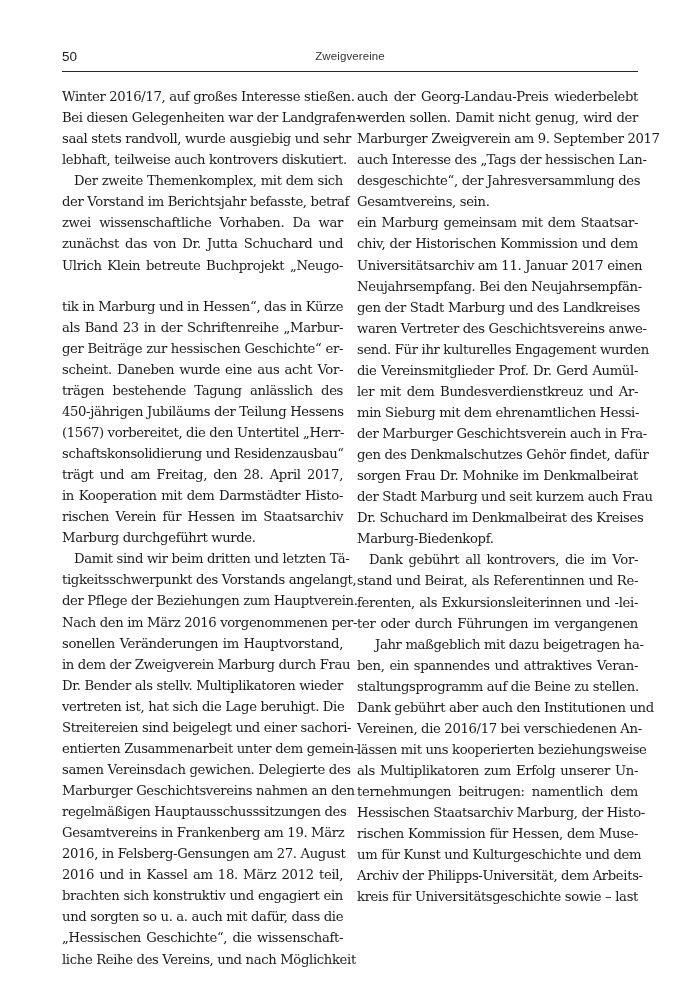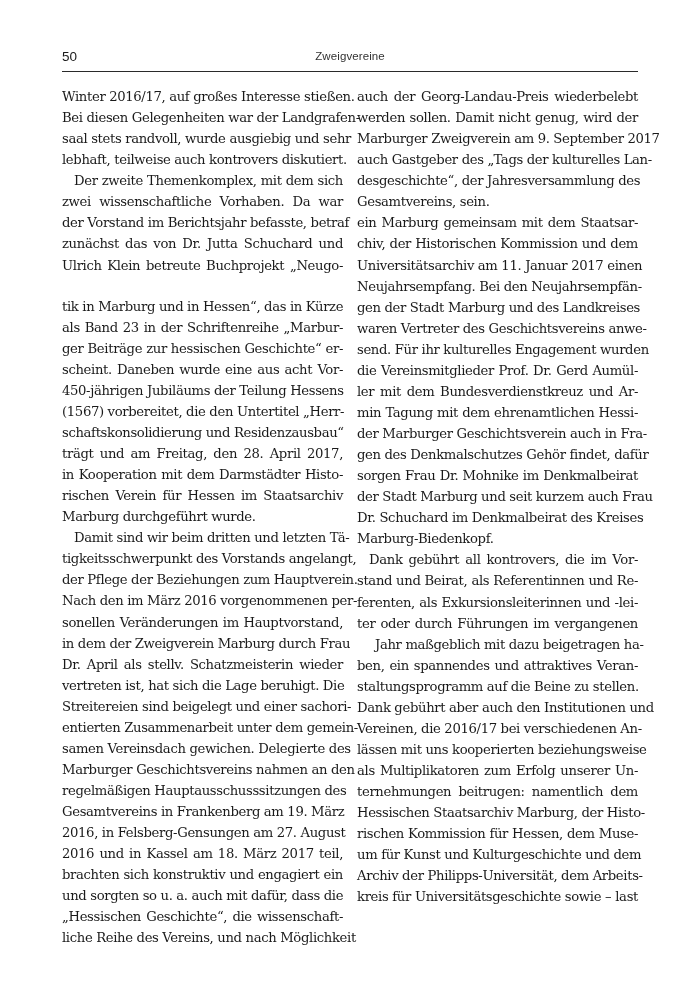--- a/index.html
+++ b/index.html
@@ -30,73 +30,74 @@
     <div class="running-head">Zweigvereine</div>
   </div>
   <div class="header-rule"></div>
 
   <div class="column col-left">
       <span class="line" style="height: 21.0732px; line-height: 21.0732px;">Winter 2016/17, auf großes Interesse stießen.</span>
       <span class="line" style="height: 21.0732px; line-height: 21.0732px;">Bei diesen Gelegenheiten war der Landgrafen-</span>
       <span class="line" style="height: 21.0732px; line-height: 21.0732px;">saal stets randvoll, wurde ausgiebig und sehr</span>
       <span class="line last" style="height: 21.0732px; line-height: 21.0732px;">lebhaft, teilweise auch kontrovers diskutiert.</span>
       <span class="line indent" style="height: 21.0732px; line-height: 21.0732px;">Der zweite Themenkomplex, mit dem sich</span>
+      <span class="line" style="height: 21.0732px; line-height: 21.0732px;">der Vorstand im Berichtsjahr befasste, betraf</span>
       <span class="line" style="height: 21.0732px; line-height: 21.0732px;">zwei wissenschaftliche Vorhaben. Da war</span>
-      <span class="line" style="height: 21.0732px; line-height: 21.0732px;">der Vorstand im Berichtsjahr befasste, betraf</span>
       <span class="line" style="height: 21.0732px; line-height: 21.0732px;">zunächst das von Dr. Jutta Schuchard und</span>
       <span class="line" style="height: 21.0732px; line-height: 21.0732px;">Ulrich Klein betreute Buchprojekt „Neugo-</span>
       <span class="line" style="height: 21.0732px; line-height: 21.0732px; margin-top: 20px;">tik in Marburg und in Hessen“, das in Kürze</span>
       <span class="line" style="height: 21.0732px; line-height: 21.0732px;">als Band 23 in der Schriftenreihe „Marbur-</span>
       <span class="line" style="height: 21.0732px; line-height: 21.0732px;">ger Beiträge zur hessischen Geschichte“ er-</span>
       <span class="line" style="height: 21.0732px; line-height: 21.0732px;">scheint. Daneben wurde eine aus acht Vor-</span>
+      <span class="line" style="height: 21.0732px; line-height: 21.0732px;">trägen bestehende Tagung anlässlich des</span>
       <span class="line" style="height: 21.0732px; line-height: 21.0732px;">450-jährigen Jubiläums der Teilung Hessens</span>
       <span class="line" style="height: 21.0732px; line-height: 21.0732px;">(1567) vorbereitet, die den Untertitel „Herr-</span>
       <span class="line" style="height: 21.0732px; line-height: 21.0732px;">schaftskonsolidierung und Residenzausbau“</span>
       <span class="line" style="height: 21.0732px; line-height: 21.0732px;">trägt und am Freitag, den 28. April 2017,</span>
       <span class="line" style="height: 21.0732px; line-height: 21.0732px;">in Kooperation mit dem Darmstädter Histo-</span>
       <span class="line" style="height: 21.0732px; line-height: 21.0732px;">rischen Verein für Hessen im Staatsarchiv</span>
       <span class="line last" style="height: 21.0732px; line-height: 21.0732px;">Marburg durchgeführt wurde.</span>
       <span class="line indent" style="height: 21.0732px; line-height: 21.0732px;">Damit sind wir beim dritten und letzten Tä-</span>
       <span class="line" style="height: 21.0732px; line-height: 21.0732px;">tigkeitsschwerpunkt des Vorstands angelangt,</span>
       <span class="line" style="height: 21.0732px; line-height: 21.0732px;">der Pflege der Beziehungen zum Hauptverein.</span>
       <span class="line" style="height: 21.0732px; line-height: 21.0732px;">Nach den im März 2016 vorgenommenen per-</span>
       <span class="line" style="height: 21.0732px; line-height: 21.0732px;">sonellen Veränderungen im Hauptvorstand,</span>
       <span class="line" style="height: 21.0732px; line-height: 21.0732px;">in dem der Zweigverein Marburg durch Frau</span>
-      <span class="line" style="height: 21.0732px; line-height: 21.0732px;">Dr. April als stellv. Schatzmeisterin wieder</span>
+      <span class="line" style="height: 21.0732px; line-height: 21.0732px;">Dr. Bender als stellv. Multiplikatoren wieder</span>
       <span class="line" style="height: 21.0732px; line-height: 21.0732px;">vertreten ist, hat sich die Lage beruhigt. Die</span>
       <span class="line" style="height: 21.0732px; line-height: 21.0732px;">Streitereien sind beigelegt und einer sachori-</span>
       <span class="line" style="height: 21.0732px; line-height: 21.0732px;">entierten Zusammenarbeit unter dem gemein-</span>
       <span class="line" style="height: 21.0732px; line-height: 21.0732px;">samen Vereinsdach gewichen. Delegierte des</span>
       <span class="line" style="height: 21.0732px; line-height: 21.0732px;">Marburger Geschichtsvereins nahmen an den</span>
       <span class="line" style="height: 21.0732px; line-height: 21.0732px;">regelmäßigen Hauptausschusssitzungen des</span>
       <span class="line" style="height: 21.0732px; line-height: 21.0732px;">Gesamtvereins in Frankenberg am 19. März</span>
       <span class="line" style="height: 21.0732px; line-height: 21.0732px;">2016, in Felsberg-Gensungen am 27. August</span>
-      <span class="line" style="height: 21.0732px; line-height: 21.0732px;">2016 und in Kassel am 18. März 2017 teil,</span>
+      <span class="line" style="height: 21.0732px; line-height: 21.0732px;">2016 und in Kassel am 18. März 2012 teil,</span>
       <span class="line" style="height: 21.0732px; line-height: 21.0732px;">brachten sich konstruktiv und engagiert ein</span>
       <span class="line" style="height: 21.0732px; line-height: 21.0732px;">und sorgten so u. a. auch mit dafür, dass die</span>
       <span class="line" style="height: 21.0732px; line-height: 21.0732px;">„Hessischen Geschichte“, die wissenschaft-</span>
       <span class="line" style="height: 21.0732px; line-height: 21.0732px;">liche Reihe des Vereins, und nach Möglichkeit</span>
     </div>
   <div class="column col-right">
       <span class="line" style="height: 21.0732px; line-height: 21.0732px;">auch der Georg-Landau-Preis wiederbelebt</span>
       <span class="line" style="height: 21.0732px; line-height: 21.0732px;">werden sollen. Damit nicht genug, wird der</span>
       <span class="line" style="height: 21.0732px; line-height: 21.0732px;">Marburger Zweigverein am 9. September 2017</span>
-      <span class="line" style="height: 21.0732px; line-height: 21.0732px;">auch Gastgeber des „Tags der kulturelles Lan-</span>
+      <span class="line" style="height: 21.0732px; line-height: 21.0732px;">auch Interesse des „Tags der hessischen Lan-</span>
       <span class="line" style="height: 21.0732px; line-height: 21.0732px;">desgeschichte“, der Jahresversammlung des</span>
       <span class="line last" style="height: 21.0732px; line-height: 21.0732px;">Gesamtvereins, sein.</span>
       <span class="line" style="height: 21.0732px; line-height: 21.0732px;">ein Marburg gemeinsam mit dem Staatsar-</span>
       <span class="line" style="height: 21.0732px; line-height: 21.0732px;">chiv, der Historischen Kommission und dem</span>
       <span class="line" style="height: 21.0732px; line-height: 21.0732px;">Universitätsarchiv am 11. Januar 2017 einen</span>
       <span class="line" style="height: 21.0732px; line-height: 21.0732px;">Neujahrsempfang. Bei den Neujahrsempfän-</span>
       <span class="line" style="height: 21.0732px; line-height: 21.0732px;">gen der Stadt Marburg und des Landkreises</span>
       <span class="line" style="height: 21.0732px; line-height: 21.0732px;">waren Vertreter des Geschichtsvereins anwe-</span>
       <span class="line" style="height: 21.0732px; line-height: 21.0732px;">send. Für ihr kulturelles Engagement wurden</span>
       <span class="line" style="height: 21.0732px; line-height: 21.0732px;">die Vereinsmitglieder Prof. Dr. Gerd Aumül-</span>
       <span class="line" style="height: 21.0732px; line-height: 21.0732px;">ler mit dem Bundesverdienstkreuz und Ar-</span>
-      <span class="line" style="height: 21.0732px; line-height: 21.0732px;">min Tagung mit dem ehrenamtlichen Hessi-</span>
+      <span class="line" style="height: 21.0732px; line-height: 21.0732px;">min Sieburg mit dem ehrenamtlichen Hessi-</span>
       <span class="line" style="height: 21.0732px; line-height: 21.0732px;">der Marburger Geschichtsverein auch in Fra-</span>
       <span class="line" style="height: 21.0732px; line-height: 21.0732px;">gen des Denkmalschutzes Gehör findet, dafür</span>
       <span class="line" style="height: 21.0732px; line-height: 21.0732px;">sorgen Frau Dr. Mohnike im Denkmalbeirat</span>
       <span class="line" style="height: 21.0732px; line-height: 21.0732px;">der Stadt Marburg und seit kurzem auch Frau</span>
       <span class="line" style="height: 21.0732px; line-height: 21.0732px;">Dr. Schuchard im Denkmalbeirat des Kreises</span>
       <span class="line last" style="height: 21.0732px; line-height: 21.0732px;">Marburg-Biedenkopf.</span>
       <span class="line indent" style="height: 21.0732px; line-height: 21.0732px;">Dank gebührt all kontrovers, die im Vor-</span>
       <span class="line" style="height: 21.0732px; line-height: 21.0732px;">stand und Beirat, als Referentinnen und Re-</span>
       <span class="line" style="height: 21.0732px; line-height: 21.0732px;">ferenten, als Exkursionsleiterinnen und -lei-</span>
       <span class="line" style="height: 21.0732px; line-height: 21.0732px;">ter oder durch Führungen im vergangenen</span>

